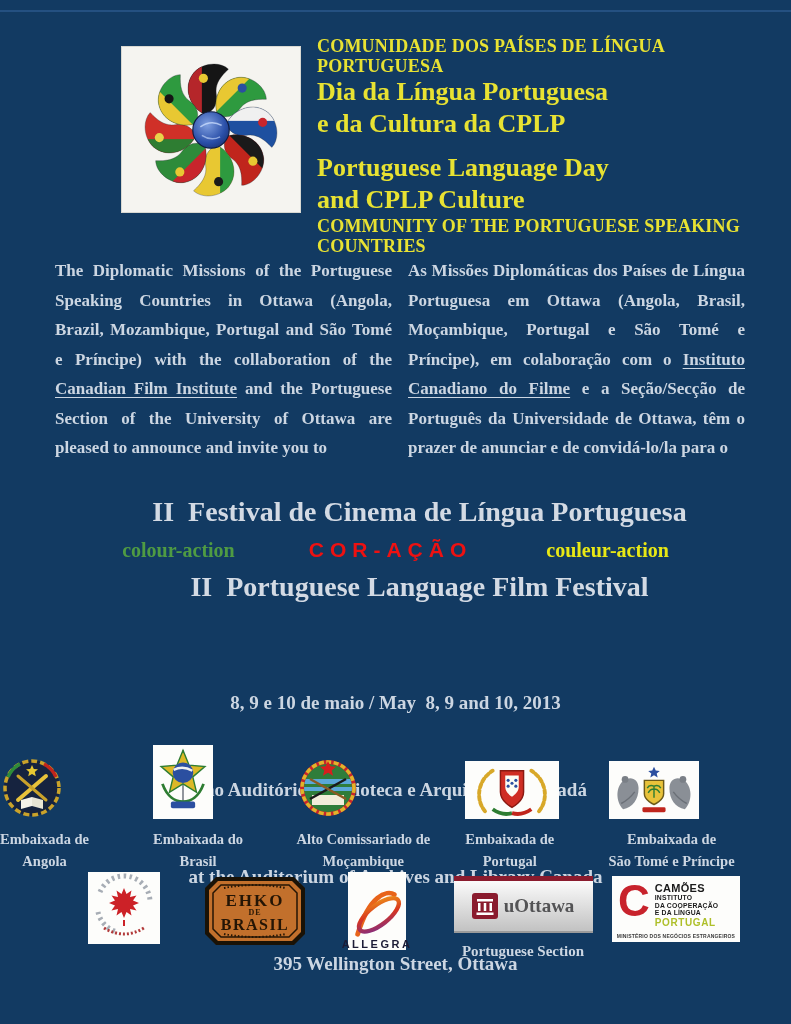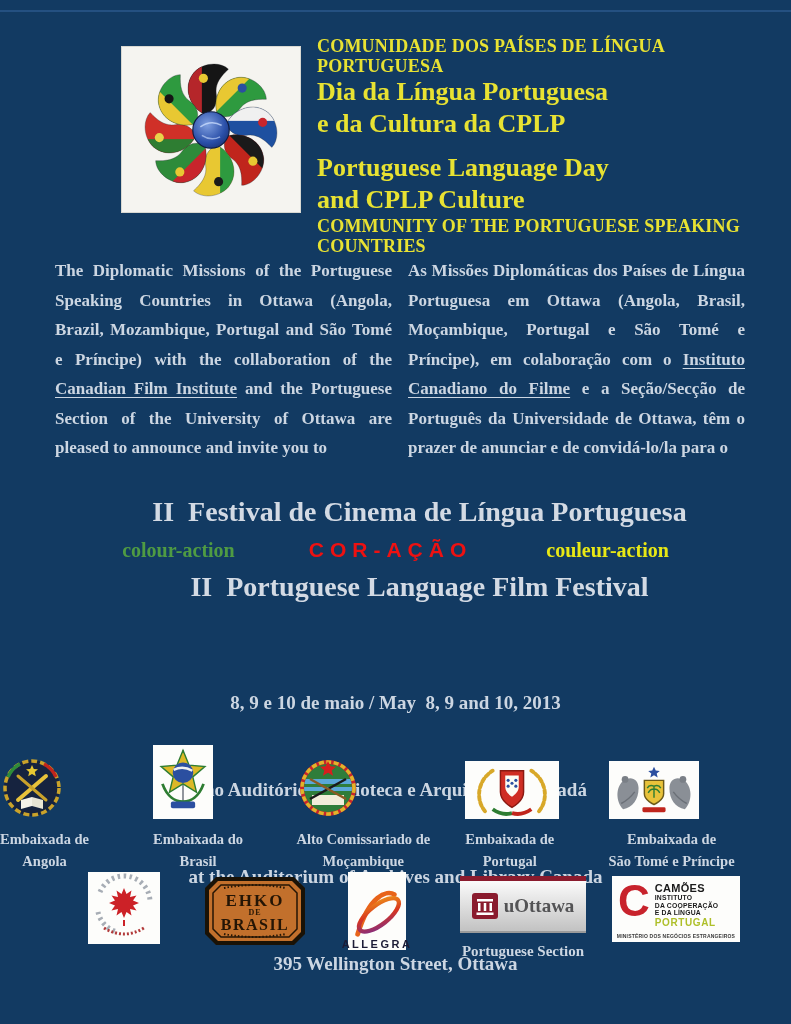--- a/index.html
+++ b/index.html
@@ -48,21 +48,21 @@
   
   .sponsors{position:absolute;left:0;top:868px;width:791px;height:150px;text-decoration:underline;}
   .cfi{position:absolute;left:88px;top:4px;width:72px;height:72px;background:#fdfdfb;}
   .ehko{position:absolute;left:204px;top:8px;width:102px;height:70px;}
   .allegra{position:absolute;left:348px;top:4px;width:58px;height:78px;background:#fdfdfb;
            display:flex;flex-direction:column;align-items:center;justify-content:flex-end;}
   .allegra svg{width:78px;height:58px;}
   .allegra-label{font-family:"Liberation Sans",sans-serif;font-weight:bold;font-size:11px;
                  letter-spacing:2.5px;color:#1c1c36;margin-top:-2px;}
   .uottawa-wrap{position:absolute;left:455px;top:8px;width:136px;display:flex;flex-direction:column;align-items:center;}
-  .uottawa-box{width:126px;height:50px;background:linear-gradient(#fbfbfb,#c2c2c2);
+  .uottawa-box{width:139px;height:50px;background:linear-gradient(#fbfbfb,#c2c2c2);
                border-top:5px solid #8a1b2e;border-bottom:2px solid #9a9a9a;
                display:flex;align-items:center;justify-content:center;gap:6px;}
   .uottawa-label{font-size:19px;font-weight:bold;color:#535355;}
   .uottawa-cap{margin-top:10px;color:#ccd6e2;font-size:15px;font-weight:bold;}
   .camoes{position:absolute;left:612px;top:8px;width:128px;height:66px;background:#fdfdfb;
           font-family:"Liberation Sans",sans-serif;}
   .camoes-inner{display:flex;padding:5px 4px 0 6px;gap:5px;}
   .camoes-c{font-size:44px;line-height:40px;font-weight:900;color:#c8232c;}
   .camoes-lines{padding-top:1px;}
   .cm1{font-size:11px;font-weight:900;color:#1a1a1a;line-height:12px;letter-spacing:.3px;}

